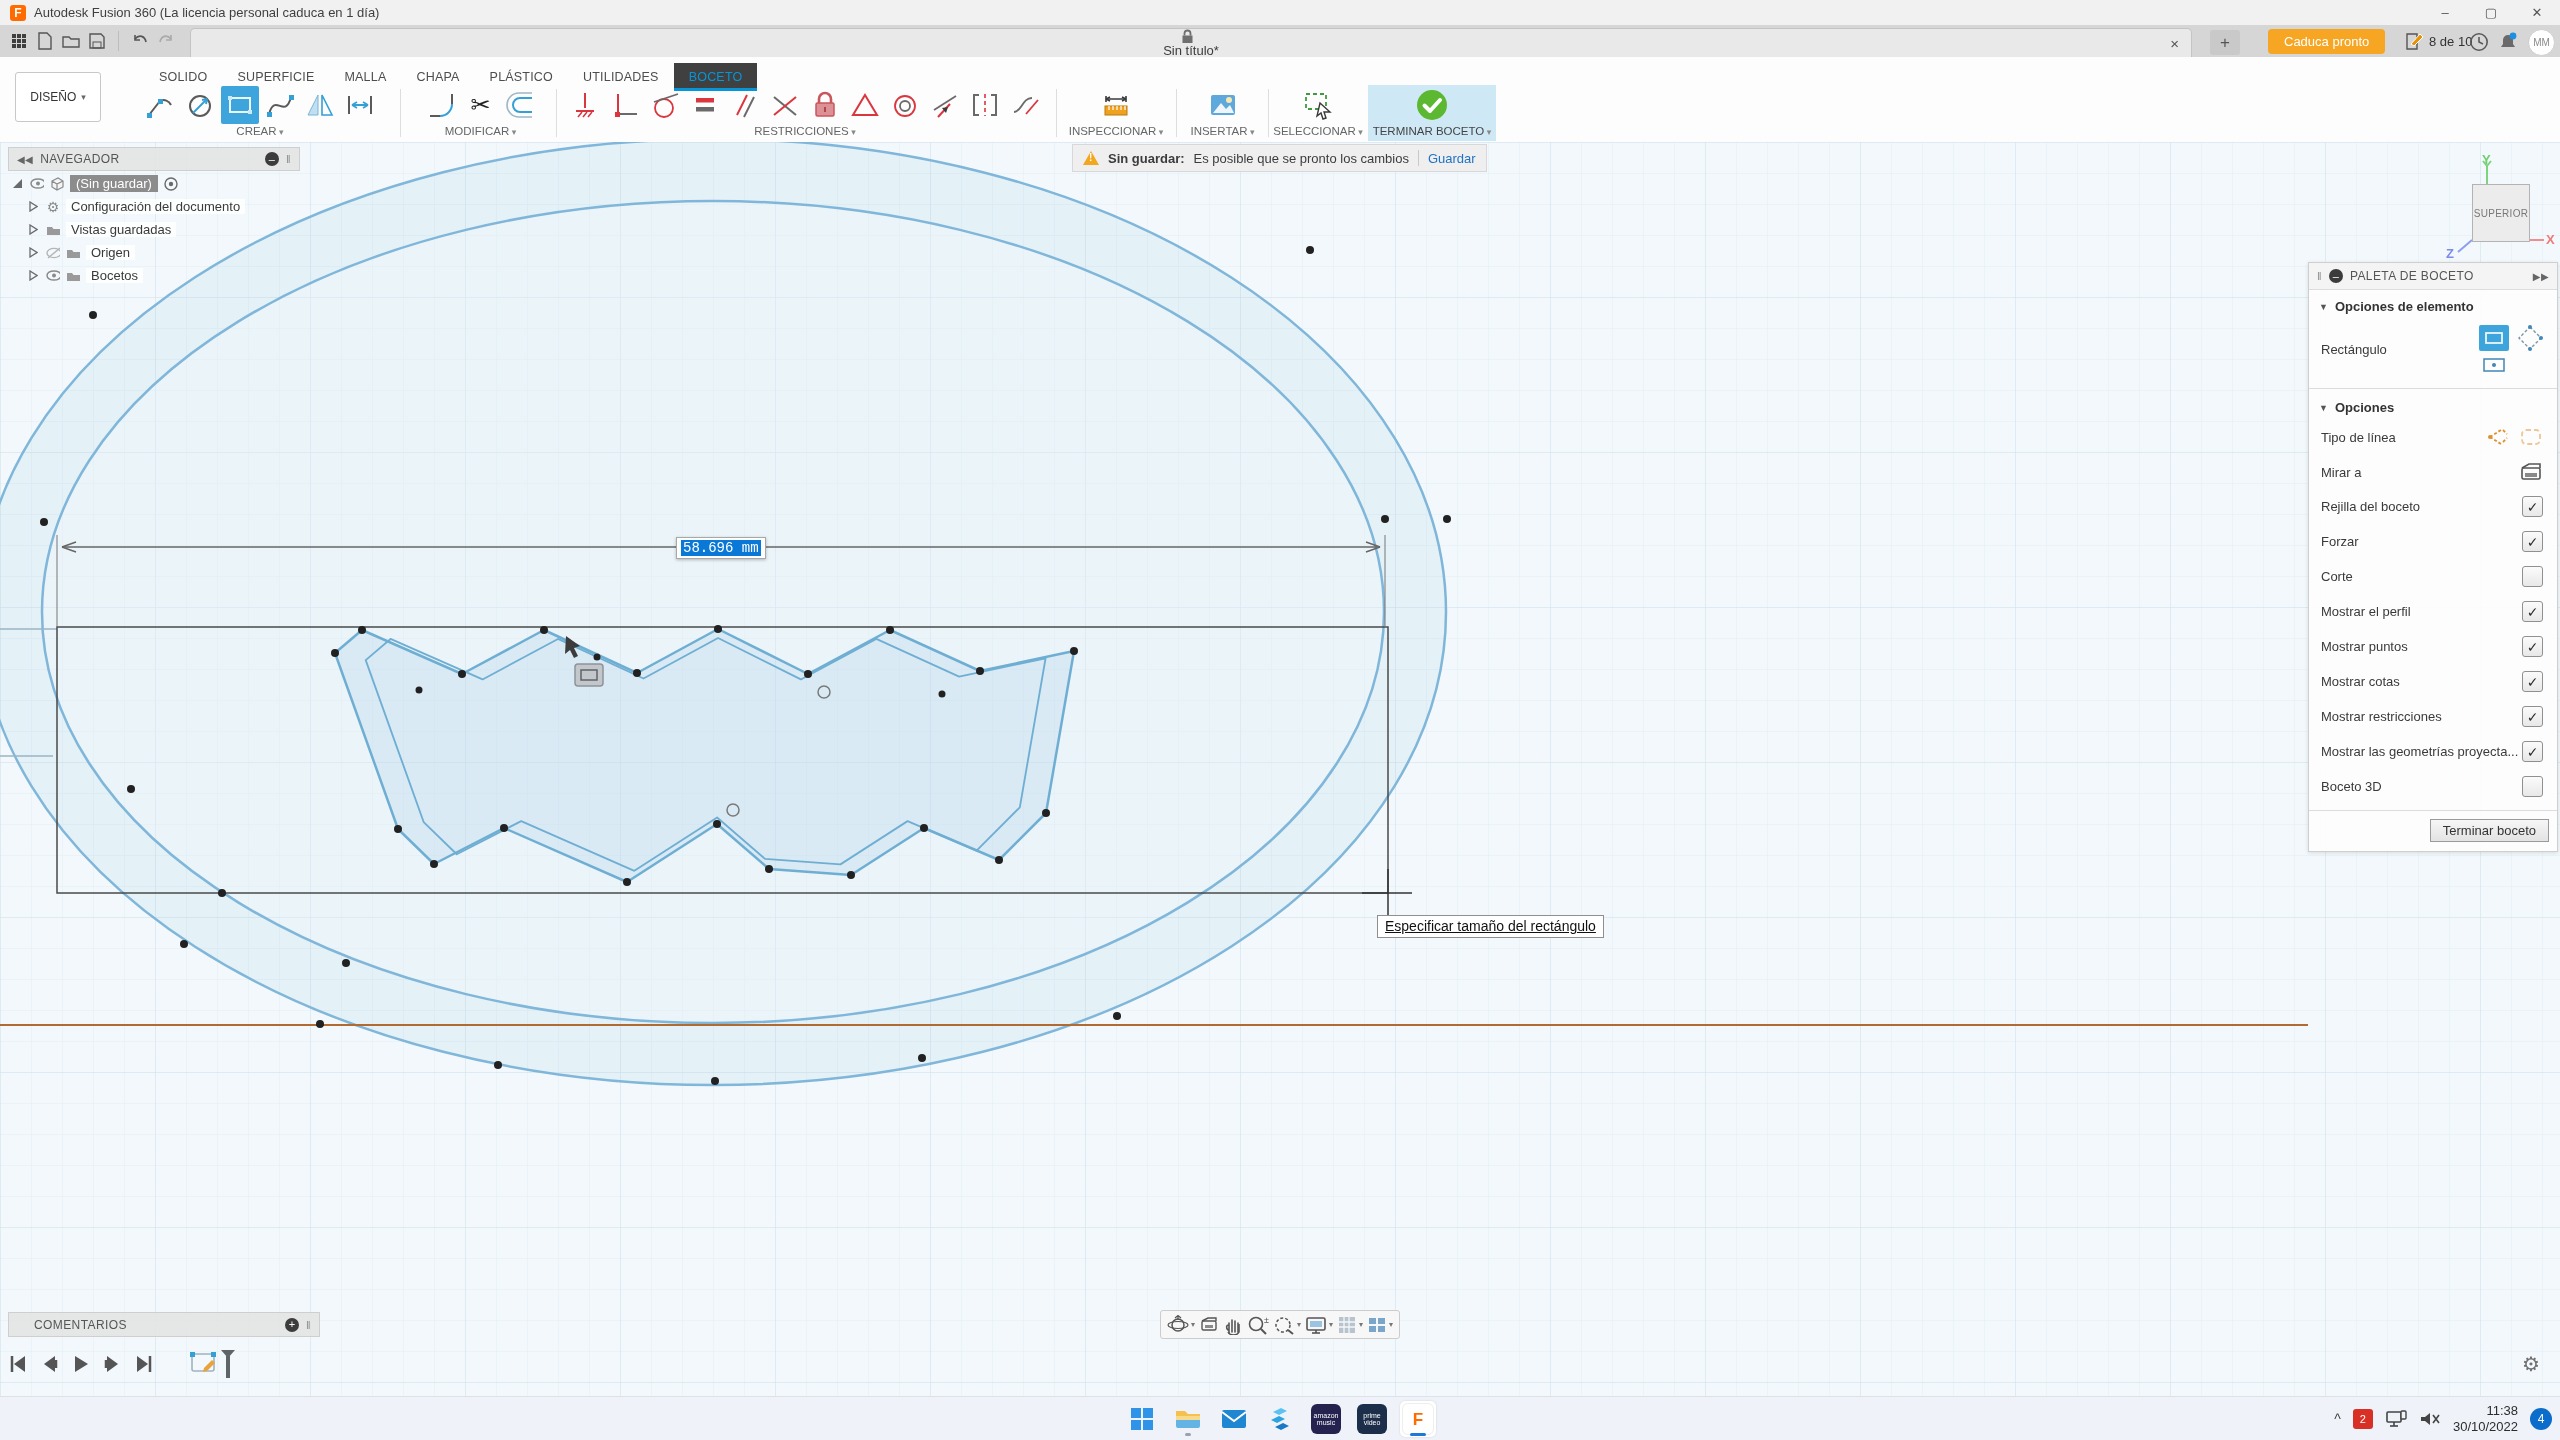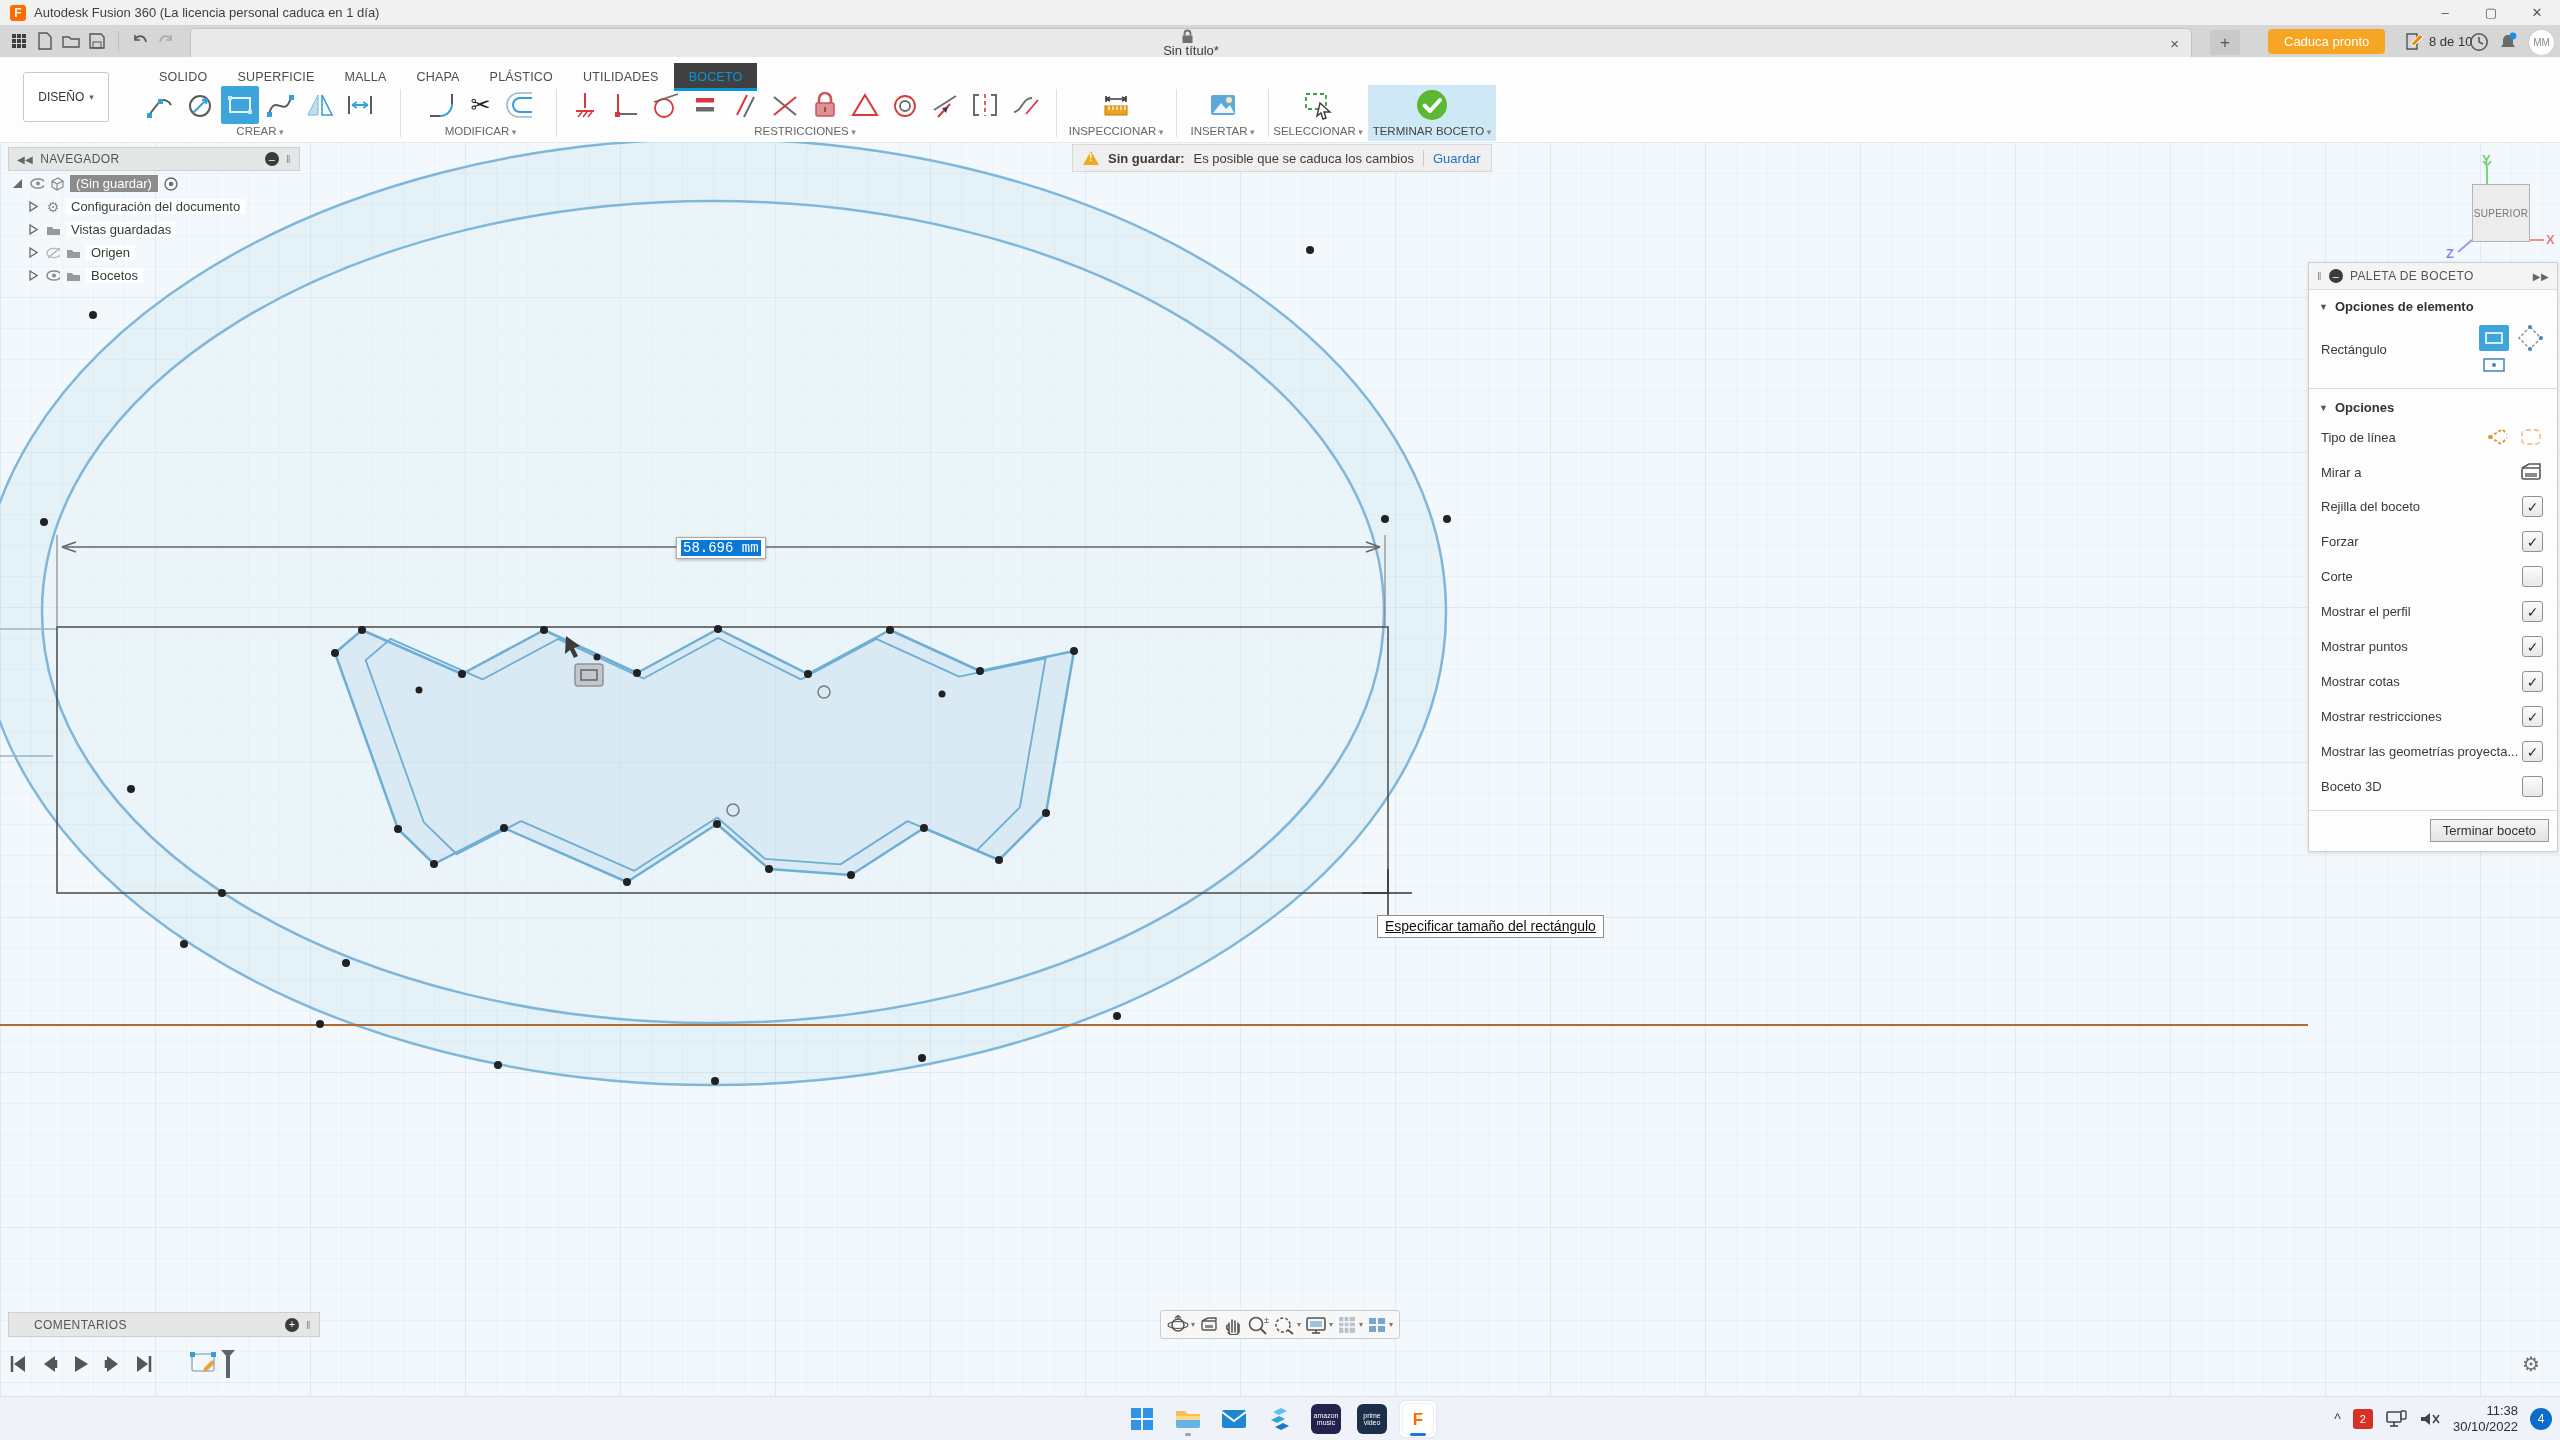--- a/index.html
+++ b/index.html
@@ -22,21 +22,21 @@
   #newtab{position:absolute;left:2210px;top:5px;width:30px;height:25px;background:#c9c9c9;border-radius:3px;
     display:flex;align-items:center;justify-content:center;color:#555;font-size:17px;}
   #expirebtn{position:absolute;left:2268px;top:4px;height:25px;padding:0 16px;background:#f6a623;border-radius:4px;
     color:#fff;font-size:13px;display:flex;align-items:center;}
   #quota{position:absolute;left:2405px;top:4px;height:25px;display:flex;align-items:center;gap:5px;font-size:13px;color:#333;}
   .badgeicon{position:absolute;top:5px;width:23px;height:23px;display:flex;align-items:center;justify-content:center;}
   #avatar{position:absolute;left:2520px;top:4px;width:25px;height:25px;border-radius:50%;background:#fff;
     border:1px solid #cfcfcf;display:flex;align-items:center;justify-content:center;font-size:10px;color:#8a8a8a;}
   
   #ribbon{position:absolute;left:0;top:57px;width:2560px;height:85px;background:#fdfdfd;border-bottom:1px solid #d2d2d2;}
-  #designbtn{position:absolute;left:23px;top:15px;width:84px;height:48px;border:1px solid #c8c8c8;border-radius:3px;
+  #designbtn{position:absolute;left:15px;top:15px;width:84px;height:48px;border:1px solid #c8c8c8;border-radius:3px;
     background:#fff;display:flex;align-items:center;justify-content:center;font-size:12px;color:#333;gap:5px;}
   #rtabs{position:absolute;left:144px;top:0;height:28px;display:flex;margin-top:6px;}
   .rtab{padding:0 15px;height:28px;display:flex;align-items:center;font-size:12.5px;color:#4d4d4d;letter-spacing:.2px;}
   .rtab.active{background:#404040;color:#0696d7;box-shadow:inset 0 -3px 0 #0696d7;}
   #tools{position:absolute;left:0;top:28px;width:2560px;height:56px;}
   .tgroup{position:absolute;top:0;height:56px;}
   .tgroup .icons{display:flex;justify-content:center;align-items:center;height:40px;gap:2px;}
   .tgroup .glabel{text-align:center;font-size:11.5px;color:#666;}
   .tgroup .glabel .caret::after{content:" ▾";font-size:9px;color:#888;}
   .tg-sep{position:absolute;top:4px;height:48px;width:1px;background:#dedede;}
@@ -530,21 +530,21 @@
       <path d="M566 494 l14 10 -6 2 4 8 -4 2 -4 -8 -5 4 z" fill="#3c3c3c"></path>
       <rect x="575" y="522" width="28" height="22" rx="3" fill="#c3c7cb" stroke="#8f9499" stroke-width="1.5"></rect>
       <rect x="581" y="528" width="16" height="10" fill="none" stroke="#5e6468" stroke-width="1.5"></rect>
     </g>
   </svg>
 
   
   <div id="warnbar">
     <div class="warn-tri"></div>
     <span class="wlabel">Sin guardar:</span>
-    <span>Es posible que se caduca los cambios</span>
+    <span>Es posible que se pronto los cambios</span>
     <div class="sep"></div>
     <span class="save">Guardar</span>
   </div>
 
   
   <div class="phead abs" style="left:8px;top:5px;width:274px;height:22px">
     <span style="font-size:10px;color:#666">◀◀</span>
     <span>NAVEGADOR</span>
     <span style="margin-left:auto" class="dotbtn">–</span>
     <span class="grip">‖</span>

